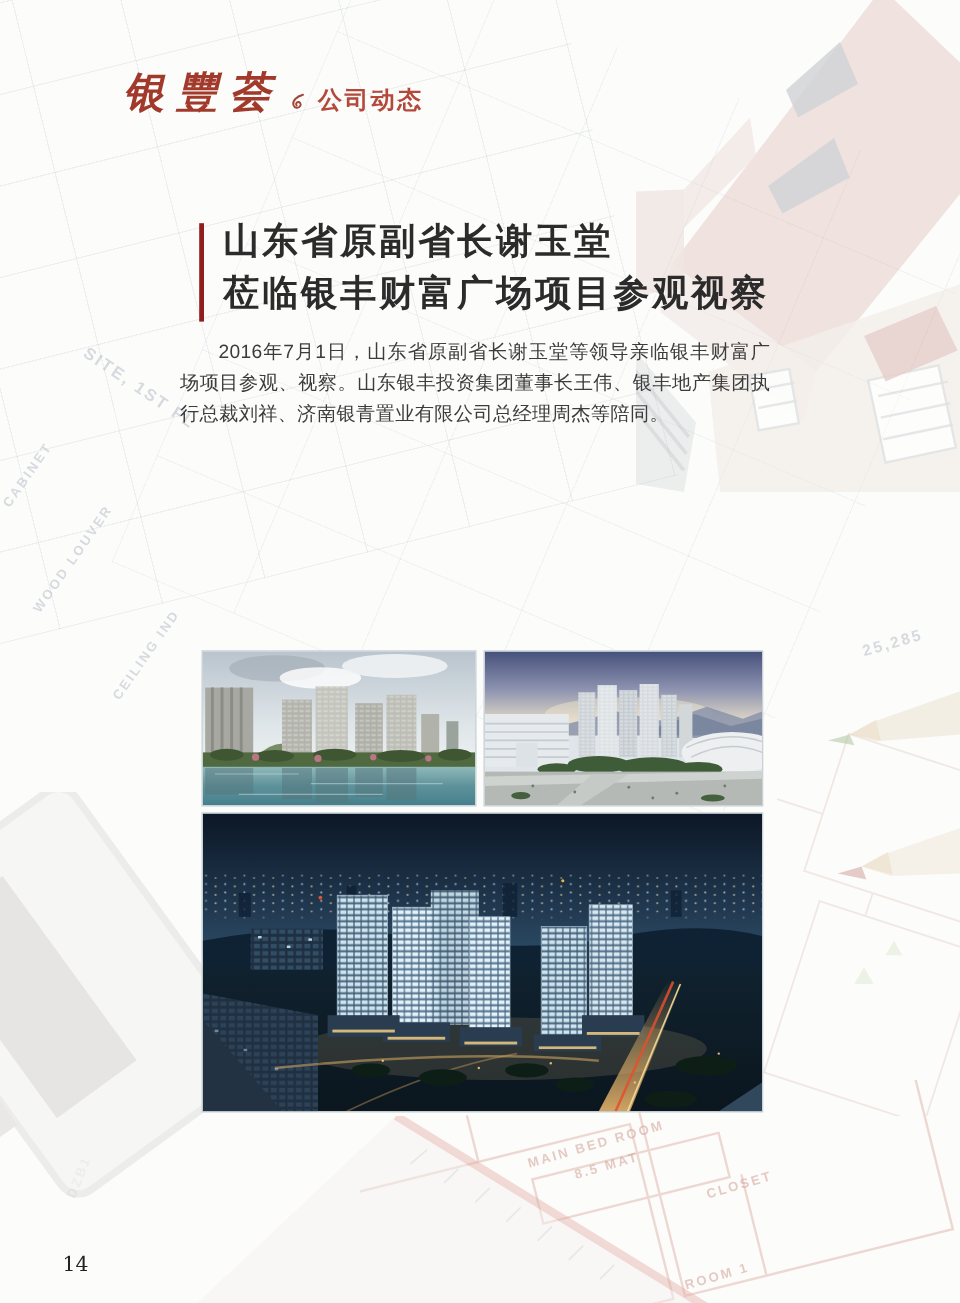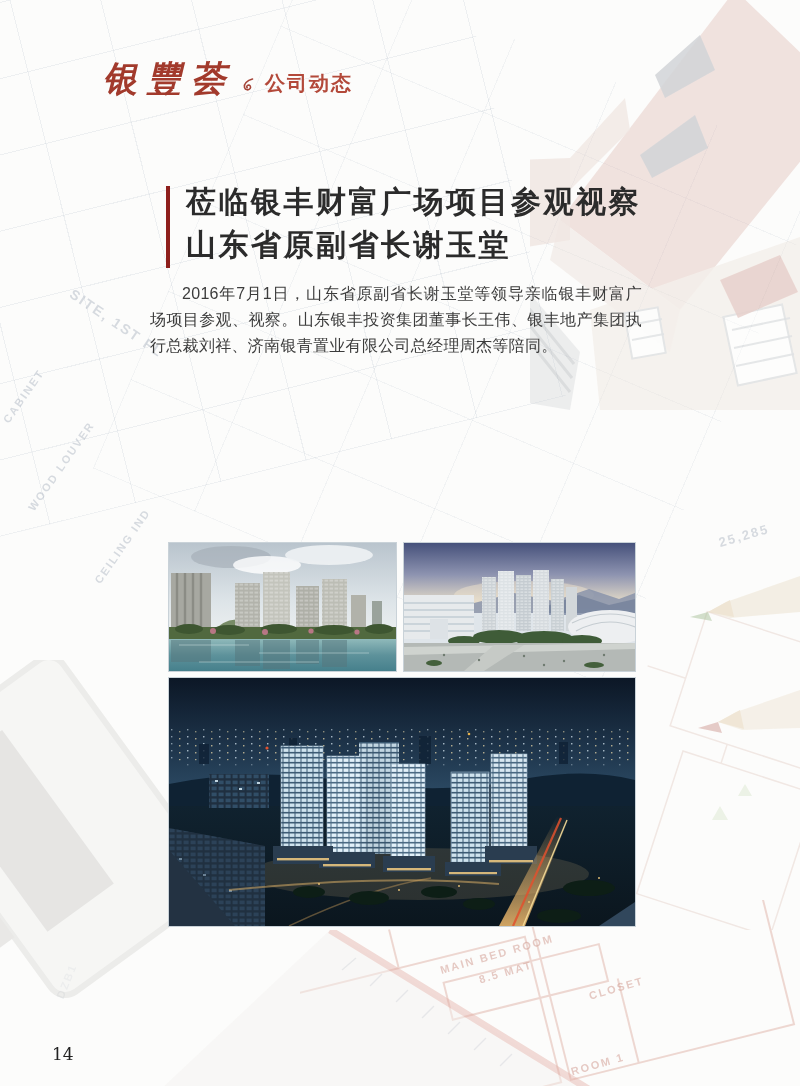--- a/index.html
+++ b/index.html
@@ -194,22 +194,22 @@
     <span class="logo-text">银豐荟</span>
     <svg class="swirl" width="18" height="18" viewBox="0 0 18 18">
       <path d="M13.5,3 C8,4.5 4.5,8 5.5,11.5 C6.3,14.2 9.8,14.6 11.2,12.4 C12.3,10.6 10.8,8.6 8.9,9.2 C7.7,9.6 7.4,11 8.2,11.8" fill="none" stroke="#a54438" stroke-width="1.6" stroke-linecap="round"></path>
     </svg>
     <span class="section-label">公司动态</span>
   </div>
 
   <div class="article">
     <div class="title-block">
       <div class="title-bar"></div>
+      <div class="title-line">山东省原副省长谢玉堂</div>
       <div class="title-line">莅临银丰财富广场项目参观视察</div>
-      <div class="title-line">山东省原副省长谢玉堂</div>
     </div>
     <div class="paragraphs">
       <p>2016年7月1日，山东省原副省长谢玉堂等领导亲临银丰财富广场项目参观、视察。山东银丰投资集团董事长王伟、银丰地产集团执行总裁刘祥、济南银青置业有限公司总经理周杰等陪同。</p>
     </div>
   </div>
 
   <div class="photos">
     <div class="photo-row">
 
       <div class="photo">

